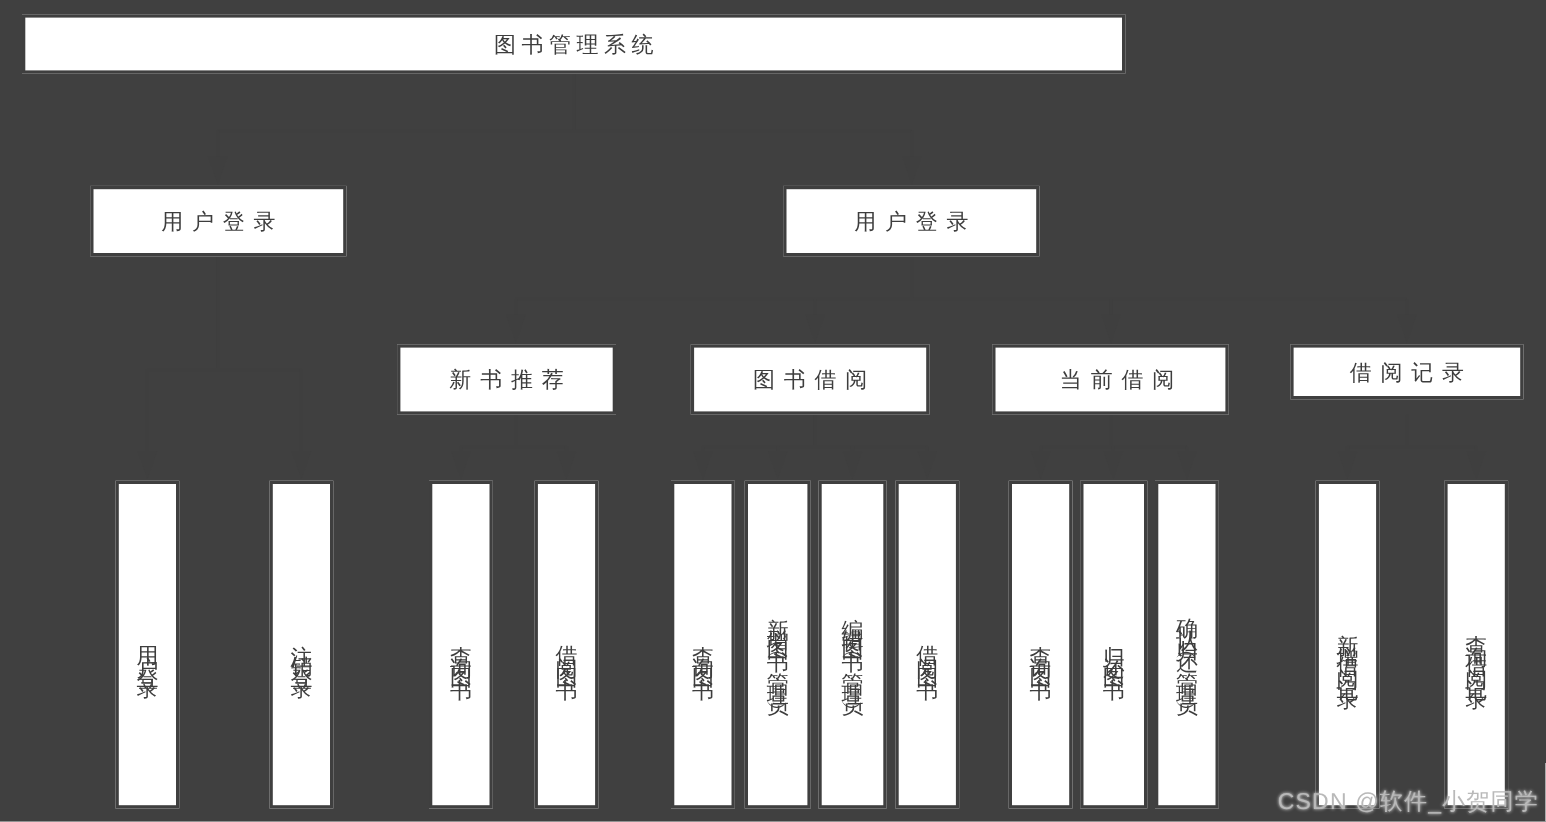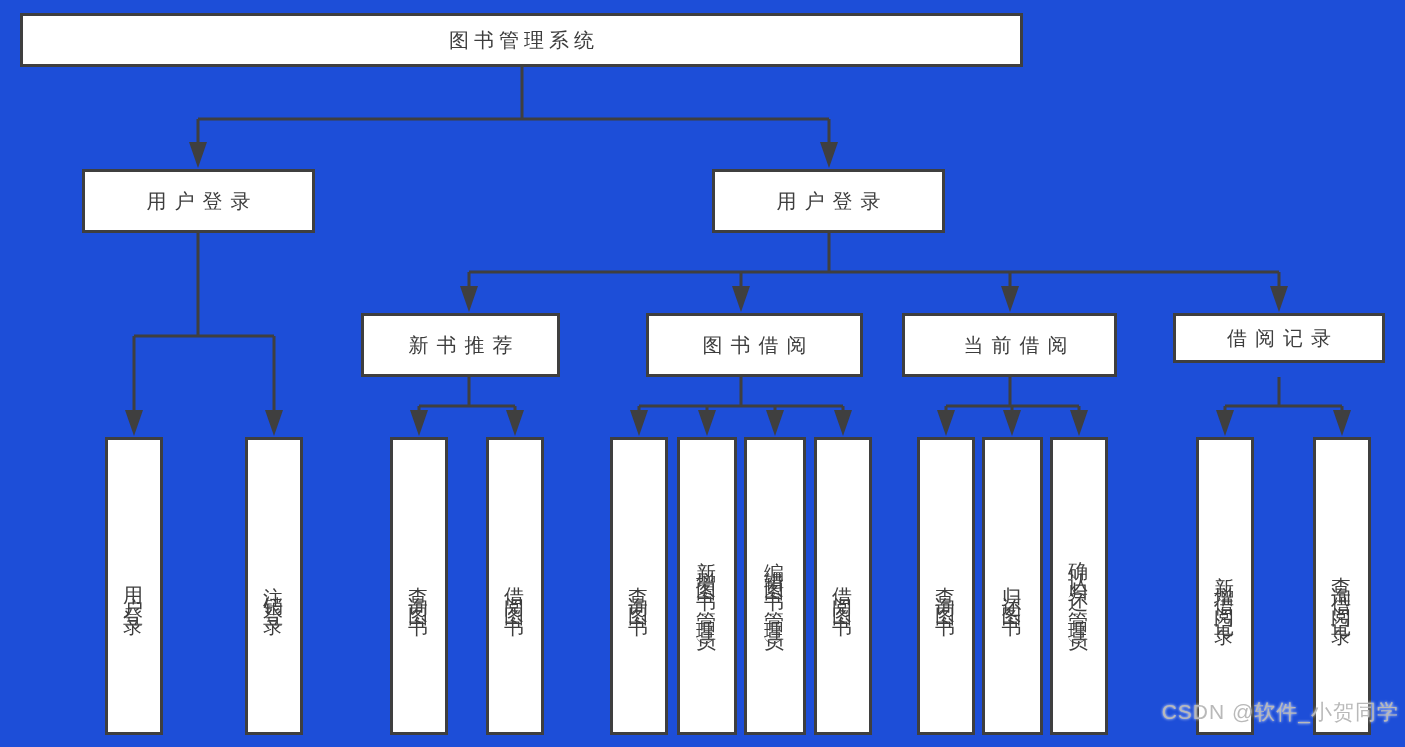--- a/index.html
+++ b/index.html
@@ -1,55 +1,55 @@
 <!DOCTYPE html>
 <html><head>
 <meta charset="utf-8">
 <style>
   html,body { margin:0; padding:0; background:#ffffff; }
   .canvas {
-    position:relative; width:1405px; height:747px; background:#1d4ed8;
+    position:relative; width:1405px; height:747px; background:#404040;
     font-family:"Liberation Sans","DejaVu Sans",sans-serif; overflow:hidden;
   }
   .connectors { position:absolute; left:0; top:0; pointer-events:none; }
   .box {
     position:absolute; box-sizing:border-box; background:#ffffff;
     border:3px solid #3f3f3f; display:flex; align-items:center; justify-content:center;
     color:#3d3d3d;
   }
   .h-label { font-size:20px; letter-spacing:8px; margin-right:-8px; white-space:nowrap; }
   .root-label { font-size:20px; letter-spacing:5px; margin-right:-5px; white-space:nowrap; }
   .v-box { border-width:3px; }
   .v-label {
     writing-mode:vertical-rl; text-orientation:mixed;
     font-size:20px; letter-spacing:10px; margin-bottom:-10px; white-space:nowrap;
   }
   
   .n-root   { left:20px;   top:13px;  width:1003px; height:54px; }
   .n-login  { left:82px;   top:169px; width:233px;  height:64px; }
   .n-mgmt   { left:712px;  top:169px; width:233px;  height:64px; }
   .n-newrec { left:361px;  top:313px; width:199px;  height:64px; }
-  .n-borrow { left:646px;  top:313px; width:217px;  height:64px; }
+  .n-borrow { left:628px;  top:313px; width:217px;  height:64px; }
   .n-curr   { left:902px;  top:313px; width:215px;  height:64px;padding-left:12px; }
   .n-record { left:1173px; top:313px; width:212px;  height:50px; }
   .l-a1 { left:105px;  top:437px; width:58px; height:298px; }
   .l-a2 { left:245px;  top:437px; width:58px; height:298px; }
   .l-b1 { left:390px;  top:437px; width:58px; height:298px; }
   .l-b2 { left:486px;  top:437px; width:58px; height:298px; }
   .l-c1 { left:610px;  top:437px; width:58px; height:298px; }
   .l-c2 { left:677px;  top:437px; width:60px; height:298px; }
   .l-c3 { left:744px;  top:437px; width:62px; height:298px; }
   .l-c4 { left:814px;  top:437px; width:58px; height:298px; }
   .l-d1 { left:917px;  top:437px; width:58px; height:298px; }
   .l-d2 { left:982px;  top:437px; width:61px; height:298px; }
   .l-d3 { left:1050px; top:437px; width:58px; height:298px; }
   .l-e1 { left:1196px; top:437px; width:58px; height:298px; }
   .l-e2 { left:1313px; top:437px; width:58px; height:298px; }
   .watermark {
-    position:absolute; right:6px; bottom:21px; z-index:5;
+    position:absolute; right:6px; bottom:5px; z-index:5;
     font-size:21px; color:#b9b9b9; letter-spacing:1px; white-space:nowrap;
     text-shadow:0 0 3px #ffffff;
   }
 </style>
 </head>
 <body>
 
 <div class="canvas">
 
   <svg class="connectors" width="1405" height="747" viewBox="0 0 1405 747" stroke="#3f3f3f" stroke-width="3" fill="none">

